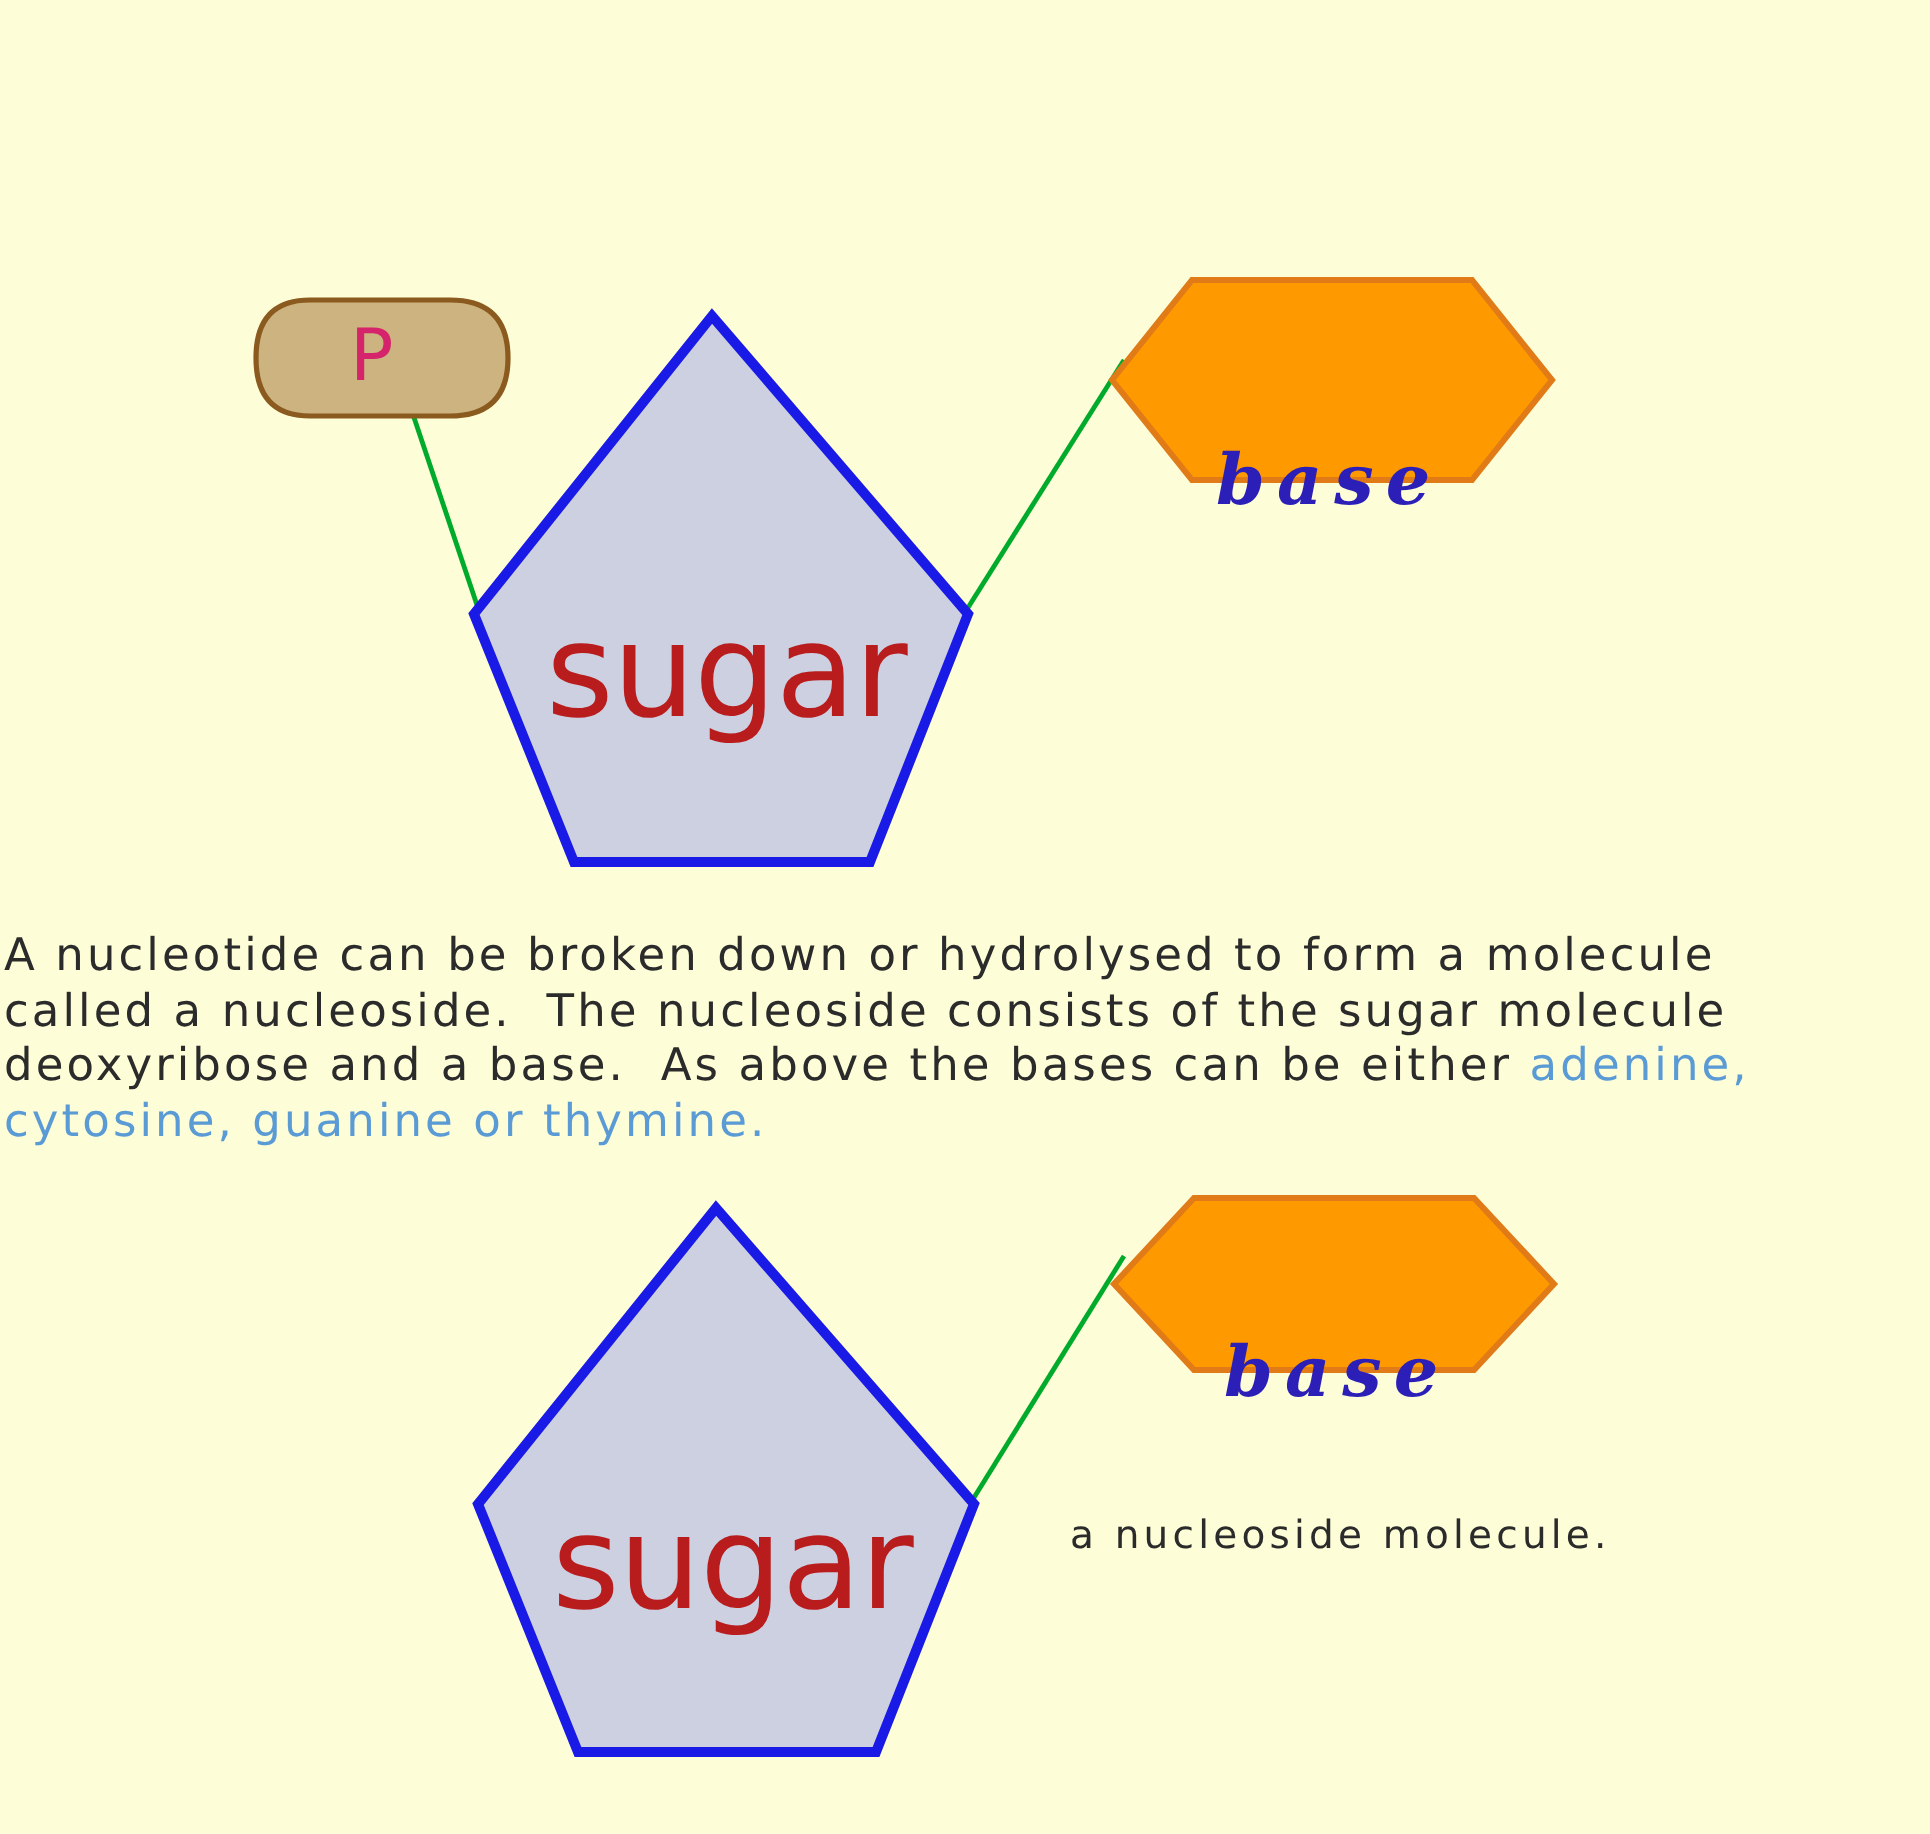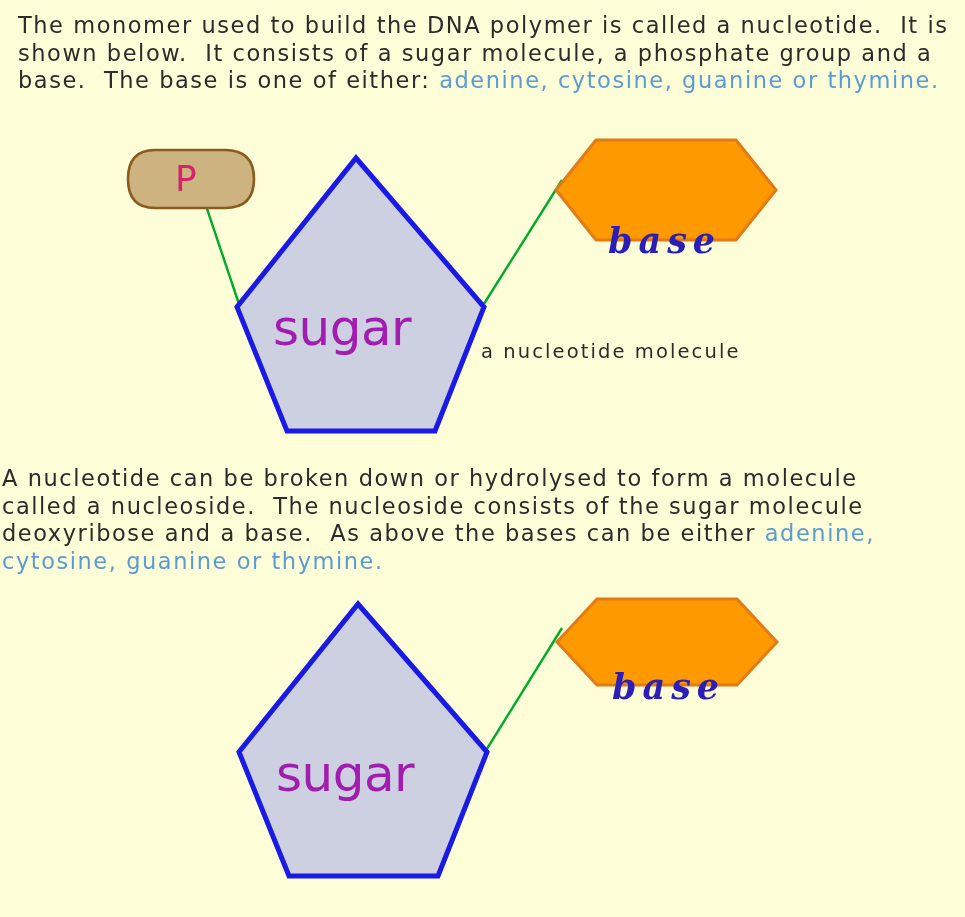--- a/index.html
+++ b/index.html
@@ -78,22 +78,22 @@
   }
 
   
   .shape-text {
     position: absolute;
     white-space: nowrap;
     pointer-events: none;
   }
   .sugar-text {
     font-family: "DejaVu Sans", sans-serif;
-    font-size: 50px;
-    color: #a21caf;
+    font-size: 65px;
+    color: #b91c1c;
     letter-spacing: -0.5px;
   }
   .base-text {
     font-family: "DejaVu Serif", serif;
     font-style: italic;
     font-weight: bold;
     font-size: 35px;
     color: #2b1fb8;
     letter-spacing: 6px;
     margin-top: 48px;
@@ -108,53 +108,52 @@
   #sugar-text-bot   { left: 276px; top: 745px; }
   #base-text-top    { left: 608px; top: 172px; }
   #base-text-bot    { left: 612px; top: 618px; }
   #phosphate-text   { left: 175px; top: 158px; }
 </style>
 </head>
 <body>
 
 <div class="page">
 
-  <div class="paragraph" id="para-intro"><span>The monomer used to build the DNA polymer is called a nucleotide.  It is shown below.  It consists of a sugar molecule, a phosphate group and a base.  The base is one of either: </span><span class="base-names">adenine, cytosine, guanine or thymine.</span></div>
 
   <div class="diagram">
     <svg width="965" height="917" viewBox="0 0 965 917" xmlns="http://www.w3.org/2000/svg">
 
       <line x1="196" y1="176" x2="240" y2="307" stroke="#00aa2b" stroke-width="2.4"></line>
 
       <line x1="482" y1="307" x2="562" y2="180" stroke="#00aa2b" stroke-width="2.4"></line>
 
       <path d="M 155 150 L 225 150 Q 254 150 254 179 Q 254 208 225 208 L 155 208 Q 128 208 128 179 Q 128 150 155 150 Z" fill="#ccb37f" stroke="#8a5a1e" stroke-width="2.6"></path>
 
       <polygon points="356,158 484,307 435,431 287,431 237,307" fill="#ccd0e0" stroke="#1a1ae6" stroke-width="5"></polygon>
 
       <polygon points="596,140 736,140 776,190 736,240 596,240 556,190" fill="#ff9900" stroke="#e07b18" stroke-width="3"></polygon>
     </svg>
   </div>
 
   <div class="shape-text p-text" id="phosphate-text">P</div>
   <div class="shape-text sugar-text" id="sugar-text-top">sugar</div>
   <div class="shape-text base-text" id="base-text-top">base</div>
 
-  <div class="caption" id="caption-nucleotide">a nucleotide molecule</div>
 
   <div class="paragraph" id="para-nucleoside"><span>A nucleotide can be broken down or hydrolysed to form a molecule called a nucleoside.  The nucleoside consists of the sugar molecule deoxyribose and a base.  As above the bases can be either </span><span class="base-names">adenine, cytosine, guanine or thymine.</span></div>
 
   <div class="diagram">
     <svg width="965" height="917" viewBox="0 0 965 917" xmlns="http://www.w3.org/2000/svg">
 
       <line x1="485" y1="752" x2="562" y2="628" stroke="#00aa2b" stroke-width="2.4"></line>
 
       <polygon points="358,604 487,752 438,876 289,876 239,752" fill="#ccd0e0" stroke="#1a1ae6" stroke-width="5"></polygon>
 
       <polygon points="597,599 737,599 777,642 737,685 597,685 557,642" fill="#ff9900" stroke="#e07b18" stroke-width="3"></polygon>
     </svg>
   </div>
 
   <div class="shape-text sugar-text" id="sugar-text-bot">sugar</div>
   <div class="shape-text base-text" id="base-text-bot">base</div>
 
+  <div class="caption" id="caption-nucleoside">a nucleoside molecule.</div>
 
 </div>
 
 </body></html>

